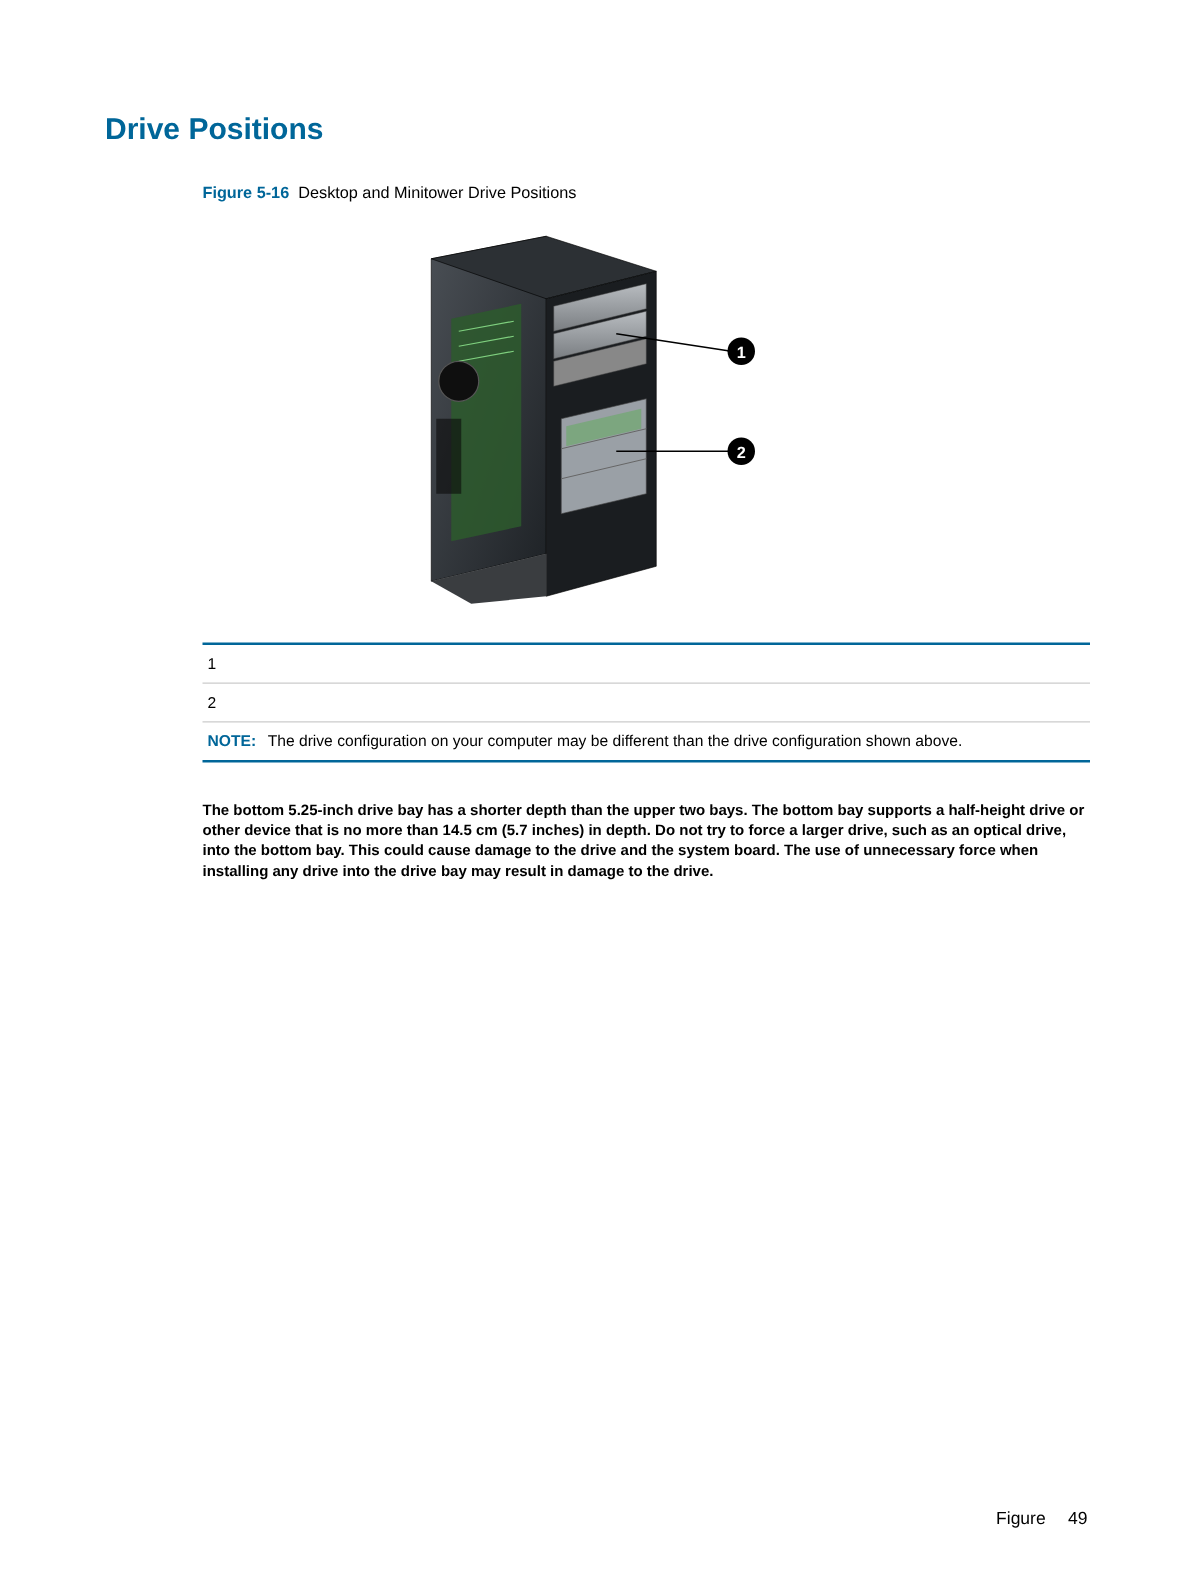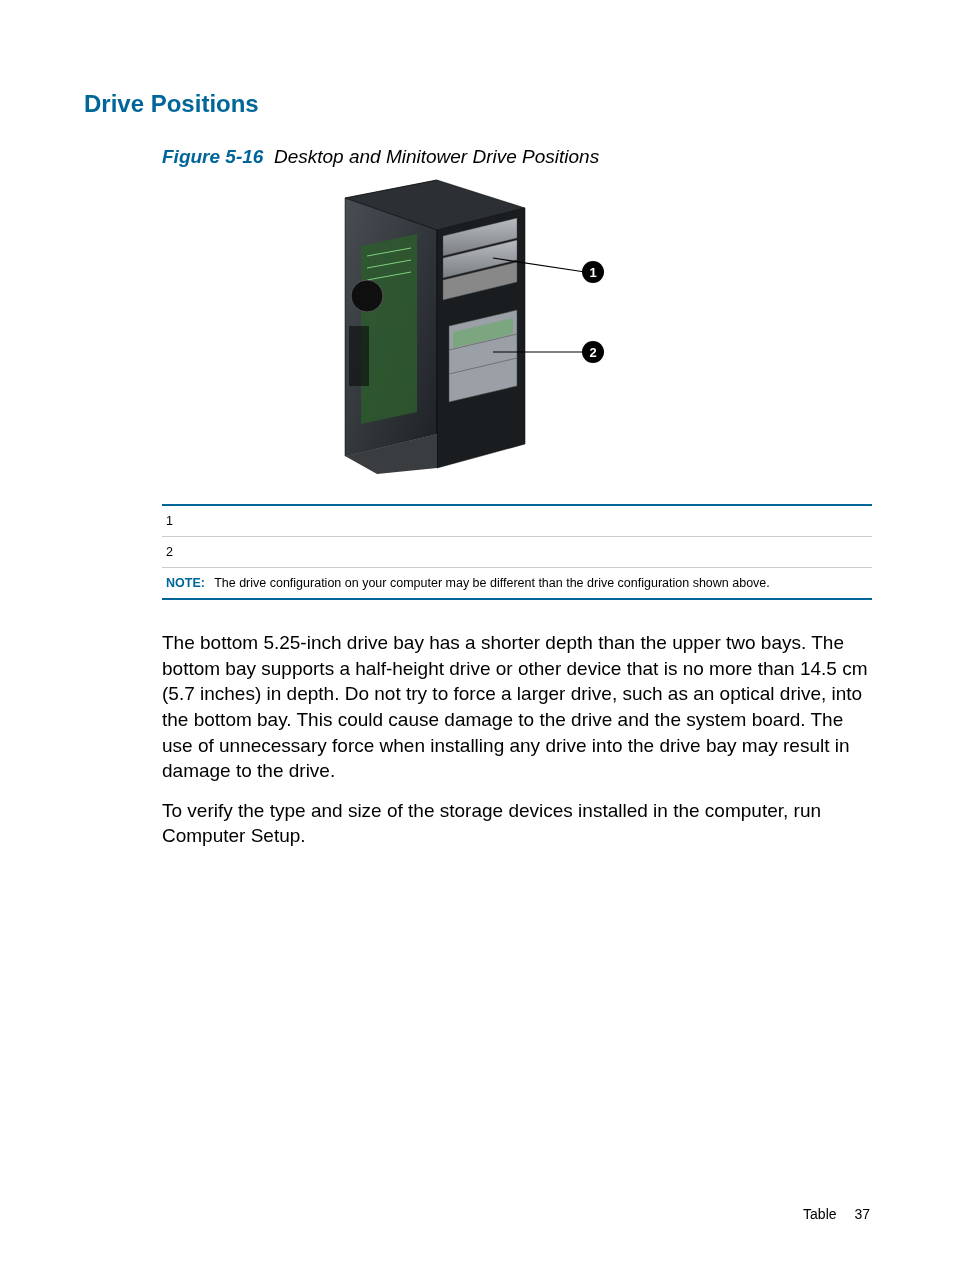--- a/index.html
+++ b/index.html
@@ -15,23 +15,22 @@
     padding: 90px 104px 0 84px;
   }
   h1 {
     font-size: 24px;
     font-weight: bold;
     color: #006699;
     margin-bottom: 28px;
   }
   .figure-caption {
     margin-left: 78px;
-    font-size: 19px;
-    margin-bottom: 8px;
-    font-style: italic;
+    font-size: 13px;
+    margin-bottom: 24px;
   }
   .figure-caption .label { font-weight: bold; color: #006699; }
   .figure-wrap {
     text-align: center;
     margin-bottom: 24px;
   }
   .figure {
     display: inline-block;
     width: 300px;
     height: 300px;
@@ -60,22 +59,23 @@
     padding: 8px 4px;
   }
   .dp-table .first { border-top: 2px solid #006699; }
   .dp-table .last { border-bottom: 2px solid #006699; }
   .dp-idx { width: 32px; flex-shrink: 0; }
   .dp-desc { flex: 1; }
   .dp-note .note-label { font-weight: bold; color: #006699; margin-right: 6px; }
   .body-text {
     margin: 30px 0 0 78px;
     width: 710px;
-    font-size: 19px;
+    font-size: 12px;
     line-height: 1.35;
+    font-weight: bold;
   }
   .body-text p { margin-bottom: 14px; }
   .footer {
     position: absolute;
     bottom: 48px;
     right: 84px;
     font-size: 14px;
   }
   .footer .section { margin-right: 14px; }
 </style>
@@ -153,20 +153,19 @@
     <div class="dp-row last dp-note">
       <div class="dp-desc">
         <span class="note-label">NOTE:</span>
         <span>The drive configuration on your computer may be different than the drive configuration shown above.</span>
       </div>
     </div>
   </div>
 
   <div class="body-text">
     <p>The bottom 5.25-inch drive bay has a shorter depth than the upper two bays. The bottom bay supports a half-height drive or other device that is no more than 14.5 cm (5.7 inches) in depth. Do not try to force a larger drive, such as an optical drive, into the bottom bay. This could cause damage to the drive and the system board. The use of unnecessary force when installing any drive into the drive bay may result in damage to the drive.</p>
-    <p>To verify the type and size of the storage devices installed in the computer, run Computer Setup.</p>
   </div>
 </div>
 
 <div class="footer">
-  <span class="section">Table</span>
-  <span>37</span>
+  <span class="section">Figure</span>
+  <span>49</span>
 </div>
 
 </body></html>

